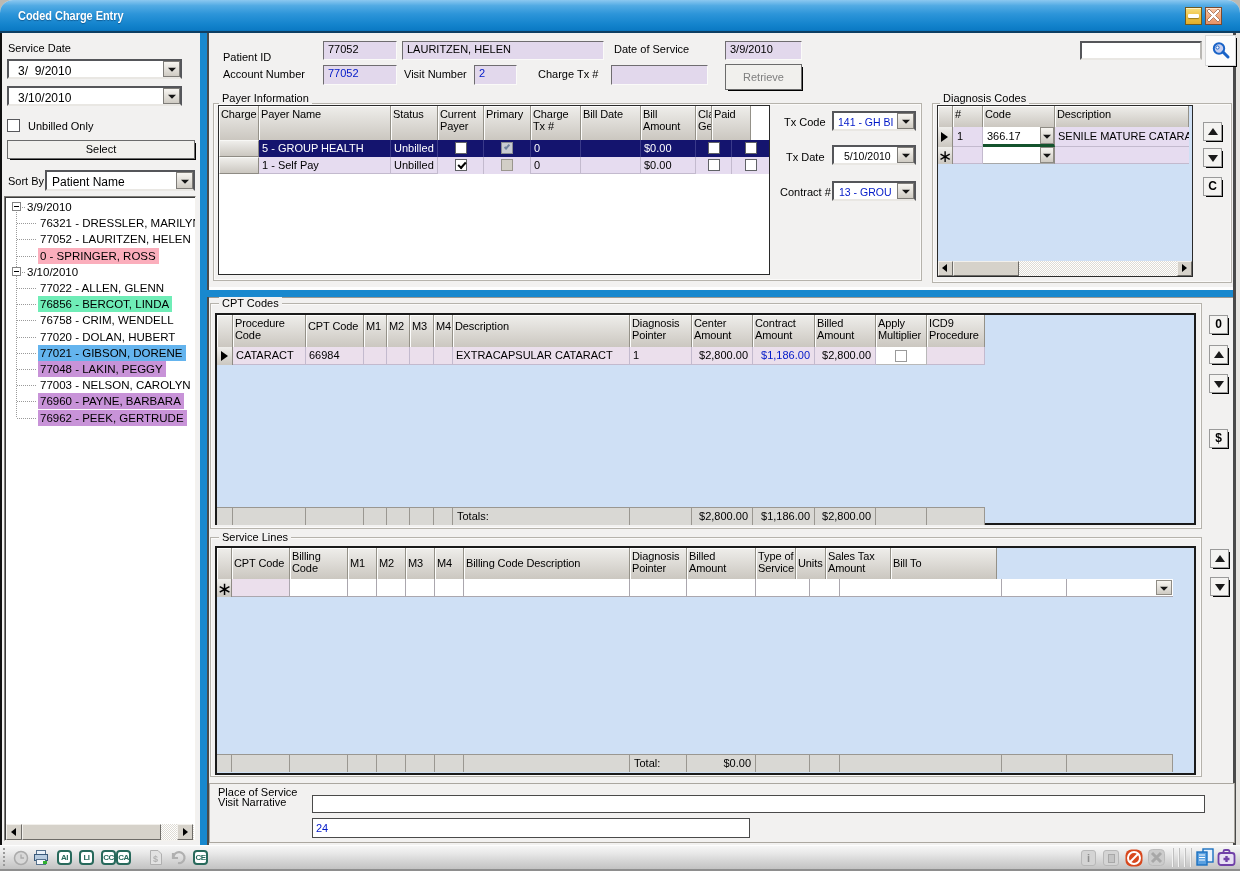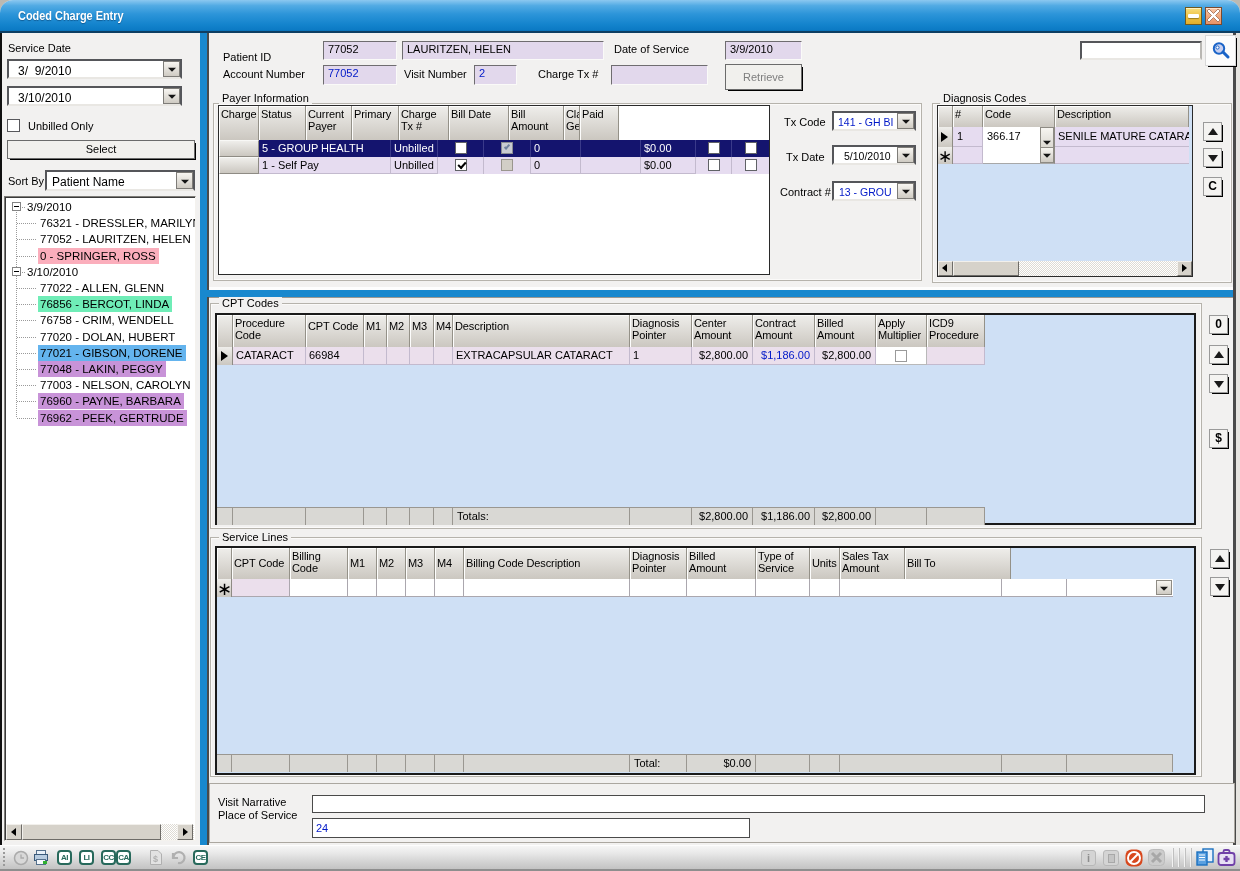--- a/index.html
+++ b/index.html
@@ -139,20 +139,21 @@
 <svg class="ab" style="left:1211px;top:41px" width="20" height="20" viewBox="0 0 20 20">
     <circle cx="8" cy="7.5" r="5.2" fill="#C8D0F0" stroke="#1A64C8" stroke-width="2"></circle>
     <circle cx="6.5" cy="6.5" r="1.6" fill="#fff" stroke="#1A64C8" stroke-width="1"></circle>
     <path d="M12 11 L17 16" stroke="#1A64C8" stroke-width="3" stroke-linecap="round"></path>
   </svg>
 <div class="gb" style="left:213px;top:103px;width:709px;height:178px"></div>
 <div class="gblbl" style="left:219px;top:92px">Payer Information</div>
 <div class="ab" style="left:218px;top:105px;width:552px;height:170px;background:#fff;border:1px solid #2A2A2A"></div>
 <div class="row" style="left:219px;top:106px">
     <div class="hcell" style="width:40px;height:34px;padding-top:2px;">Charge</div>
+    <div class="hcell" style="width:132px;height:34px;padding-top:2px;">Payer Name</div>
     <div class="hcell" style="width:47px;height:34px;padding-top:2px;">Status</div>
     <div class="hcell" style="width:46px;height:34px;">Current<br>Payer</div>
     <div class="hcell" style="width:47px;height:34px;padding-top:2px;">Primary</div>
     <div class="hcell" style="width:50px;height:34px;">Charge<br>Tx #</div>
     <div class="hcell" style="width:60px;height:34px;padding-top:2px;">Bill Date</div>
     <div class="hcell" style="width:55px;height:34px;">Bill<br>Amount</div>
     <div class="hcell" style="width:16px;height:34px;">Claim<br>Gen</div>
     <div class="hcell" style="width:39px;height:34px;padding-top:2px;">Paid</div>
   </div>
 <div class="row" style="left:219px;top:140px">
@@ -225,21 +226,21 @@
     <div class="hcell" style="width:15px;height:21px;"></div>
     <div class="hcell" style="width:30px;height:21px;padding-top:2px;">#</div>
     <div class="hcell" style="width:72px;height:21px;padding-top:2px;">Code</div>
     <div class="hcell" style="width:134px;height:21px;padding-top:2px;">Description</div>
   </div>
 <div class="row" style="left:938px;top:127px">
     <div style="width:15px;height:20px;background:linear-gradient(#EFEEEB,#CBC7C0);border-right:1px solid #8E8B84;position:relative">
       <span style="position:absolute;left:3px;top:5px;width:0;height:0;border:5px solid transparent;border-left:7px solid #000;border-right:none"></span>
     </div>
     <div style="width:30px;height:20px;background:#E6DCF0;border-right:1px solid #C3BACE;border-bottom:1px solid #C3BACE;font-size:11px;line-height:19px;padding-left:4px">1</div>
-    <div style="width:72px;height:36px;background:#fff;border-right:1px solid #8E8B84;border-bottom:6px solid #14532d;position:relative;font-size:11px;line-height:19px;padding-left:4px">366.17<span class="ca" style="width:14px;border-color:#8E8B84">
+    <div style="width:72px;height:20px;background:#fff;border-right:1px solid #8E8B84;border-bottom:3px solid #14532d;position:relative;font-size:11px;line-height:19px;padding-left:4px">366.17<span class="ca" style="width:14px;border-color:#8E8B84">
         <span class="tri"></span>
       </span></div>
     <div style="width:134px;height:20px;background:#E6DCF0;border-bottom:1px solid #C3BACE;font-size:11px;line-height:19px;padding-left:3px;white-space:nowrap;overflow:hidden">SENILE MATURE CATARA</div>
   </div>
 <div class="row" style="left:938px;top:147px">
     <div style="width:15px;height:17px;background:linear-gradient(#EFEEEB,#CBC7C0);border-right:1px solid #8E8B84;position:relative;font-size:17px;line-height:19px;text-align:center">∗</div>
     <div style="width:30px;height:17px;background:#E6DCF0;border-right:1px solid #C3BACE;border-bottom:1px solid #C3BACE"></div>
     <div style="width:72px;height:17px;background:#fff;border-right:1px solid #8E8B84;border-bottom:1px solid #A8A8A8;position:relative">
       <span class="ca" style="width:14px;border-color:#8E8B84">
         <span class="tri"></span>
@@ -330,21 +331,21 @@
     <div class="hcell" style="width:15px;height:31px;"></div>
     <div class="hcell" style="width:58px;height:31px;padding-top:9px;">CPT Code</div>
     <div class="hcell" style="width:58px;height:31px;">Billing<br>Code</div>
     <div class="hcell" style="width:29px;height:31px;padding-top:9px;">M1</div>
     <div class="hcell" style="width:29px;height:31px;padding-top:9px;">M2</div>
     <div class="hcell" style="width:29px;height:31px;padding-top:9px;">M3</div>
     <div class="hcell" style="width:29px;height:31px;padding-top:9px;">M4</div>
     <div class="hcell" style="width:166px;height:31px;padding-top:9px;">Billing Code Description</div>
     <div class="hcell" style="width:57px;height:31px;">Diagnosis<br>Pointer</div>
     <div class="hcell" style="width:69px;height:31px;">Billed<br>Amount</div>
-    <div class="hcell" style="width:54px;height:31px;">Type of<br>Service</div>
+    <div class="hcell" style="width:40px;height:31px;">Type of<br>Service</div>
     <div class="hcell" style="width:30px;height:31px;padding-top:9px;">Units</div>
     <div class="hcell" style="width:65px;height:31px;">Sales Tax<br>Amount</div>
     <div class="hcell" style="width:106px;height:31px;padding-top:9px;">Bill To</div>
   </div>
 <div class="row" style="left:217px;top:579px">
     <div style="width:15px;height:18px;background:linear-gradient(#EFEEEB,#CBC7C0);border-right:1px solid #8E8B84;font-size:18px;line-height:20px;text-align:center">∗</div>
     <div style="width:58px;height:18px;background:#EBDFEC;border-right:1px solid #ABA7AE;border-bottom:1px solid #ABA7AE"></div>
     <div style="width:58px;height:18px;background:#fff;border-right:1px solid #ABA7AE;border-bottom:1px solid #ABA7AE"></div>
     <div style="width:29px;height:18px;background:#fff;border-right:1px solid #ABA7AE;border-bottom:1px solid #ABA7AE"></div>
     <div style="width:29px;height:18px;background:#fff;border-right:1px solid #ABA7AE;border-bottom:1px solid #ABA7AE"></div>
@@ -382,21 +383,21 @@
   </div>
 <div class="btn" style="left:1210px;top:549px;width:19px;height:19px;border-color:#9A9A9A;background:#F4F3F1">
     <span style="display:block;margin:5px auto 0;width:0;height:0;border:5px solid transparent;border-bottom:7px solid #1A1A1A;border-top:none"></span>
   </div>
 <div class="btn" style="left:1210px;top:577px;width:19px;height:19px;border-color:#9A9A9A;background:#F4F3F1">
     <span style="display:block;margin:6px auto 0;width:0;height:0;border:5px solid transparent;border-top:7px solid #1A1A1A;border-bottom:none"></span>
   </div>
 <div class="ab" style="left:209px;top:783px;width:1026px;height:60px;background:#F2F1F0;border:1px solid #ABA7A0"></div>
 <div class="lbl" style="left:218px;top:796px">Visit Narrative</div>
 <div class="ab" style="left:312px;top:795px;width:893px;height:18px;background:#fff;border:1px solid #4A4A4A"></div>
-<div class="lbl" style="left:218px;top:809px">Place of Service</div>
+<div class="lbl" style="left:218px;top:786px">Place of Service</div>
 <div class="ab" style="left:312px;top:818px;width:438px;height:20px;background:#fff;border:1px solid #4A4A4A;font-size:11px;line-height:18px;padding-left:3px;color:#0018C8">24</div>
 <div class="ab" style="left:0;top:845px;width:1240px;height:26px;background:linear-gradient(#F6F6F6,#E9E9E9 30%,#D5D5D5 65%,#C3C3C3);border-top:1px solid #FDFDFD;border-bottom:2px solid #8E8E8E"></div>
 <div class="ab" style="left:3px;top:848px;width:2px;height:2px;background:#9a9a9a"></div>
 <div class="ab" style="left:3px;top:852px;width:2px;height:2px;background:#9a9a9a"></div>
 <div class="ab" style="left:3px;top:856px;width:2px;height:2px;background:#9a9a9a"></div>
 <div class="ab" style="left:3px;top:860px;width:2px;height:2px;background:#9a9a9a"></div>
 <div class="ab" style="left:3px;top:864px;width:2px;height:2px;background:#9a9a9a"></div>
 <svg class="ab" style="left:13px;top:850px" width="16" height="16" viewBox="0 0 16 16">
     <circle cx="8" cy="8" r="6.5" fill="#D8D8D8" stroke="#AAA" stroke-width="1.5"></circle>
     <path d="M8 4.5 V8 H11" stroke="#AAA" stroke-width="1.3" fill="none"></path>

